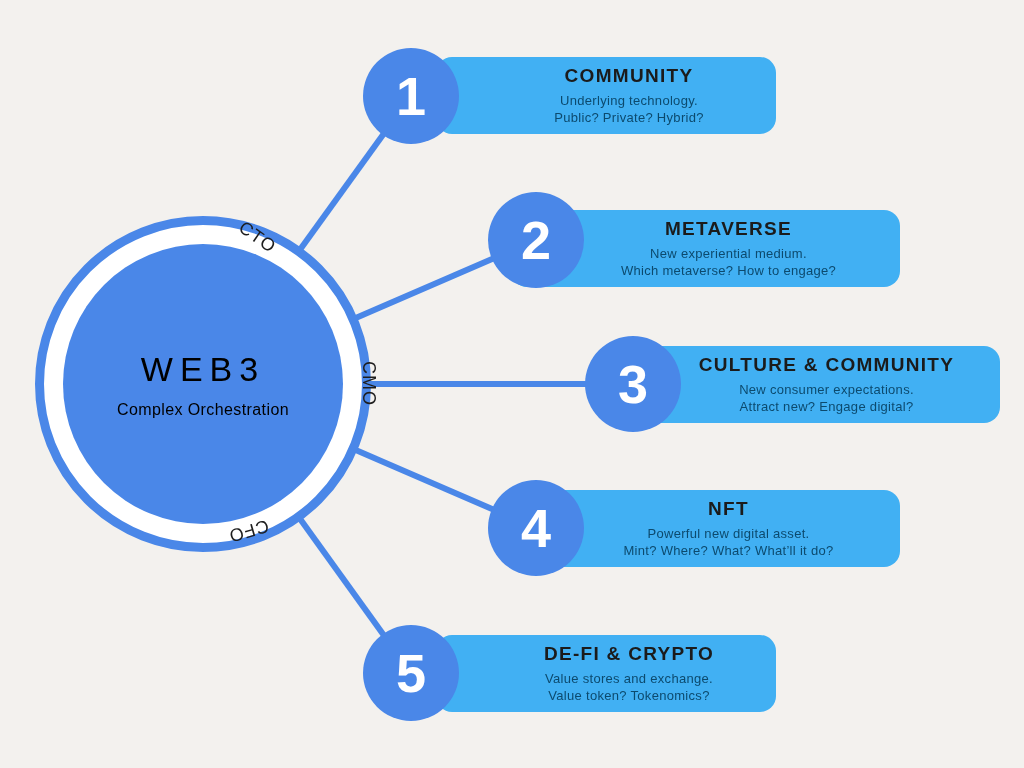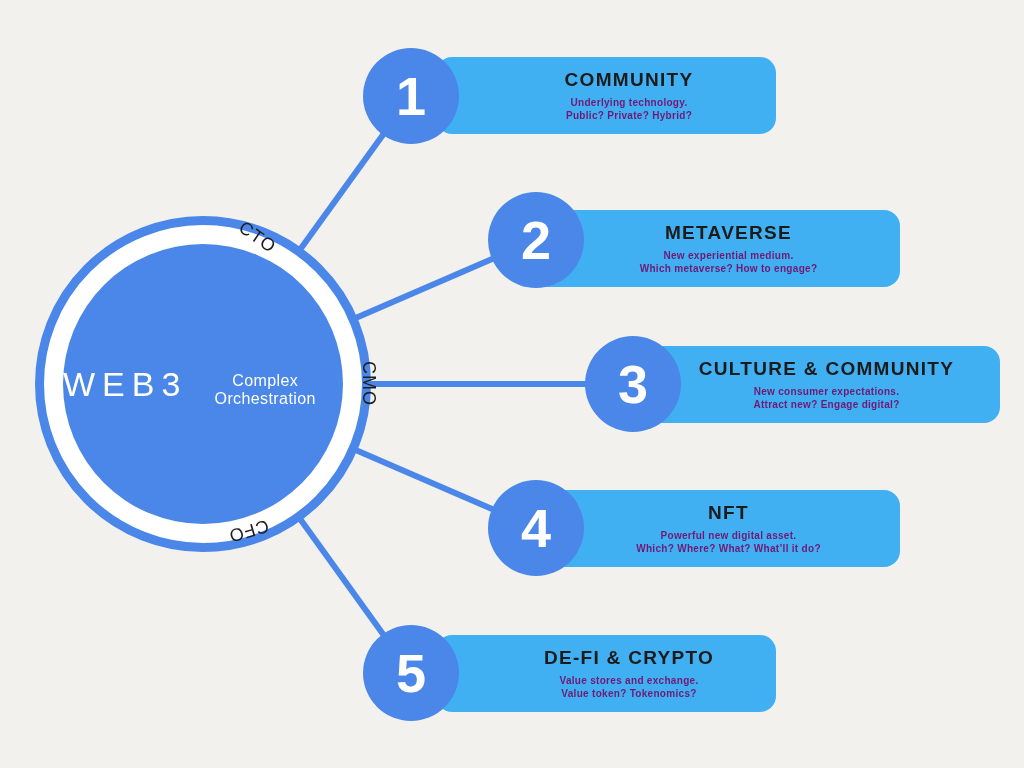--- a/index.html
+++ b/index.html
@@ -15,22 +15,22 @@
   .hub {
     position: absolute; left: 35px; top: 216px;
     width: 336px; height: 336px; box-sizing: border-box;
     border: 9px solid #4a87e8; border-radius: 50%;
     background: #ffffff; z-index: 1;
   }
   .hub-inner {
     position: absolute; left: 50%; top: 50%;
     transform: translate(-50%, -50%);
     width: 280px; height: 280px; border-radius: 50%;
-    background: #4a87e8; color: #ffffff;
-    display: flex; flex-direction: row;
+    background: #4a87e8; color: #000000;
+    display: flex; flex-direction: column;
     align-items: center; justify-content: center; text-align: center;
   }
   .hub-title { font-size: 34px; letter-spacing: 7px; }
   .hub-subtitle { font-size: 16px; margin-top: 12px; letter-spacing: 0.4px; }
 
   .role {
     position: absolute; z-index: 2;
     font-size: 18px; color: #1d1d1d; letter-spacing: 1px;
   }
   .role-cto { left: 237px; top: 227px; transform: rotate(35deg); }
@@ -42,22 +42,22 @@
     background: #41b0f3; border-radius: 16px;
     height: 77px; box-sizing: border-box; padding-left: 46px;
     display: flex; flex-direction: column;
     align-items: center; justify-content: center; text-align: center;
   }
   .card-title {
     font-size: 19px; font-weight: bold; color: #1b1b1b;
     letter-spacing: 1.3px; margin-bottom: 5px; white-space: nowrap;
   }
   .card-desc {
-    font-size: 10px; color: #701a75;
-    line-height: 1.32; letter-spacing: 0.3px; font-weight: bold;
+    font-size: 13px; color: #0c4a6e;
+    line-height: 1.32; letter-spacing: 0.3px;
   }
 
   .badge {
     position: absolute; z-index: 3;
     width: 96px; height: 96px; border-radius: 50%;
     background: #4a87e8; color: #ffffff;
     display: flex; align-items: center; justify-content: center;
     font-size: 54px; font-weight: bold;
   }
 
@@ -117,21 +117,21 @@
       <div>New consumer expectations.</div>
       <div>Attract new? Engage digital?</div>
     </div>
   </div>
   <div class="badge badge-3">3</div>
 
   <div class="card card-4">
     <div class="card-title">NFT</div>
     <div class="card-desc">
       <div>Powerful new digital asset.</div>
-      <div>Which? Where? What? What’ll it do?</div>
+      <div>Mint? Where? What? What’ll it do?</div>
     </div>
   </div>
   <div class="badge badge-4">4</div>
 
   <div class="card card-5">
     <div class="card-title">DE-FI &amp; CRYPTO</div>
     <div class="card-desc">
       <div>Value stores and exchange.</div>
       <div>Value token? Tokenomics?</div>
     </div>

